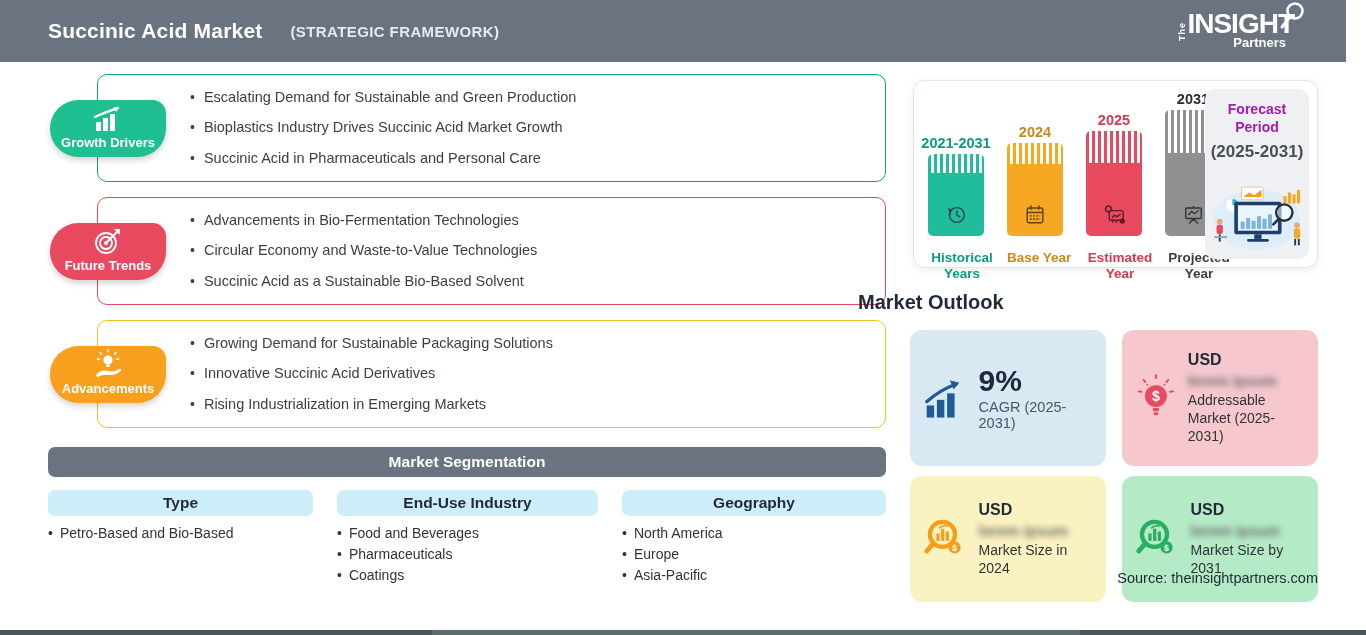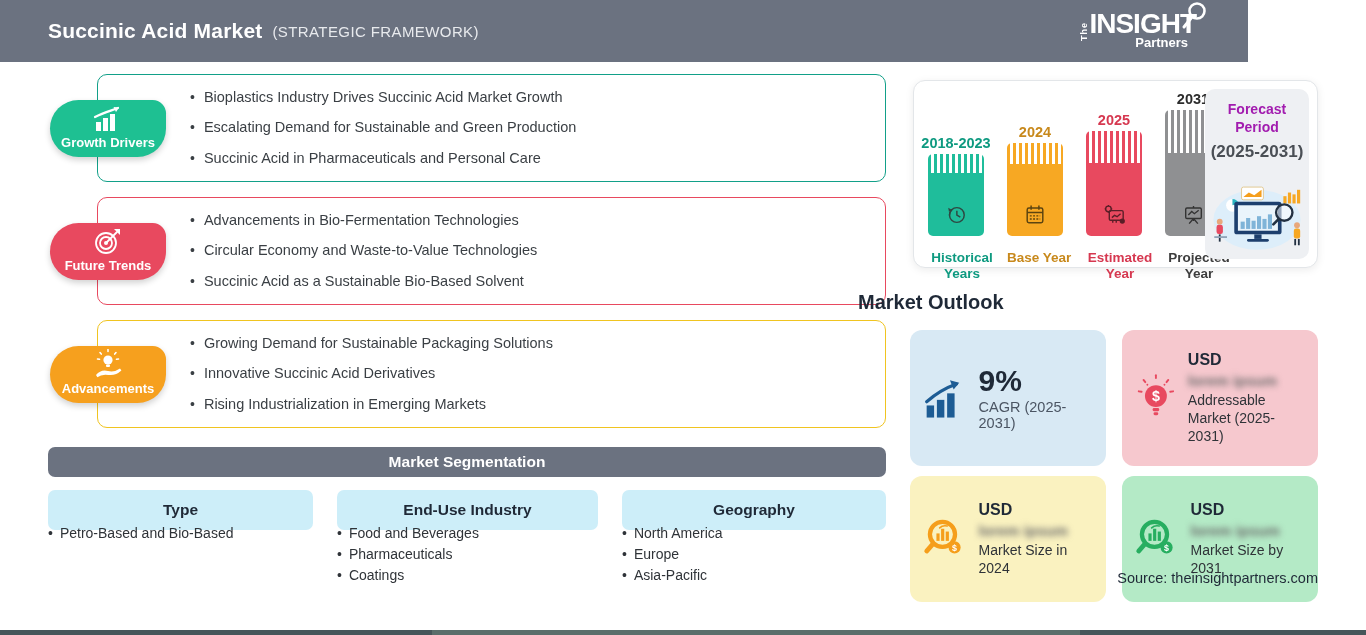--- a/index.html
+++ b/index.html
@@ -3,25 +3,25 @@
 <meta charset="utf-8">
 <style>
   * { margin:0; padding:0; box-sizing:border-box; }
   html,body { width:1366px; height:635px; }
   body {
     font-family:"Liberation Sans", sans-serif;
     background:#ffffff; color:#333; overflow:hidden; position:relative;
   }
   
   .header {
-    position:absolute; left:0; top:0; width:1248px; height:62px;
+    position:absolute; left:0; top:0; width:1346px; height:62px;
     background:#6b7280; display:flex; align-items:center; padding:0 44px 0 48px;
   }
   .header-title { color:#ffffff; font-size:21px; font-weight:bold; letter-spacing:.2px; }
-  .header-sub { color:#e8eaed; font-size:15px; font-weight:400; margin-left:10px; letter-spacing:.4px; }
+  .header-sub { color:#e8eaed; font-size:15px; font-weight:700; margin-left:28px; letter-spacing:.4px; }
   .logo { position:absolute; right:52px; top:10px; display:flex; color:#fff; align-items:flex-start; }
   .logo-the { writing-mode:vertical-rl; transform:rotate(180deg); font-size:9px; font-weight:bold; letter-spacing:1px; margin-top:6px; height:30px; text-align:center;}
   .logo-right { position:relative; }
   .logo-insight { font-size:28px; font-weight:bold; letter-spacing:-1px; line-height:1; display:block; }
   .logo-partners { font-size:13px; font-weight:bold; text-align:right; display:block; margin-top:-3px; padding-right:8px;}
   .logo-mag { position:absolute; right:-14px; top:-8px; }
   
   .fbox {
     position:absolute; left:97px; width:789px; height:108px;
     background:#fff; border-radius:10px; border:1.6px solid;
@@ -44,21 +44,21 @@
   .badge.g1 { top:223px; background:#e8495f; }
   .badge.g2 { top:346px; background:#f6a01e; }
   .badge svg { margin-bottom:2px; }
   
   .seg-bar {
     position:absolute; left:48px; top:447px; width:838px; height:30px;
     background:#6b7280; border-radius:7px; color:#fff; font-weight:bold; font-size:15.5px;
     display:flex; align-items:center; justify-content:center;
   }
   .seg-pill {
-    position:absolute; top:490px; height:40px; background:#cdeef9; border-radius:7px;
+    position:absolute; top:490px; height:26px; background:#cdeef9; border-radius:7px;
     display:flex; align-items:center; justify-content:center;
     font-weight:bold; font-size:15.5px; color:#1f2937;
   }
   .pill-0 { left:48px;  width:265px; }
   .pill-1 { left:337px; width:261px; }
   .pill-2 { left:622px; width:264px; }
   .seg-list { position:absolute; top:525px; display:flex; flex-direction:column; gap:5px; }
   .list-0 { left:48px; } .list-1 { left:337px; } .list-2 { left:622px; }
   .seg-item { display:flex; font-size:14px; color:#2f3338; }
   .seg-item::before { content:"•"; margin-right:7px; }
@@ -119,24 +119,24 @@
       <svg class="logo-mag" width="30" height="34" viewBox="0 0 30 34">
         <circle cx="17" cy="9" r="7.5" fill="none" stroke="#fff" stroke-width="2.6"></circle>
         <line x1="12" y1="15" x2="4" y2="25" stroke="#fff" stroke-width="3" stroke-linecap="round"></line>
       </svg>
     </span>
   </div>
 </div>
 
 <div class="fbox b0">
   <div class="bullet-row">
+      <span>Escalating Demand for Sustainable and Green Production</span>
+    </div>
+  <div class="bullet-row">
       <span>Bioplastics Industry Drives Succinic Acid Market Growth</span>
-    </div>
-  <div class="bullet-row">
-      <span>Escalating Demand for Sustainable and Green Production</span>
     </div>
   <div class="bullet-row">
       <span>Succinic Acid in Pharmaceuticals and Personal Care</span>
     </div>
 </div>
 <div class="badge g0">
   <svg width="36" height="27" viewBox="0 0 36 27">
     <rect x="6" y="16" width="5" height="9" fill="#fff"></rect>
     <rect x="13" y="12" width="5" height="13" fill="#fff"></rect>
     <rect x="20" y="8" width="5" height="17" fill="#fff"></rect>
@@ -233,21 +233,21 @@
   <div class="seg-item">
       <span>Asia-Pacific</span>
     </div>
 </div>
 
 <div class="chart-card">
   <div class="bars-wrap">
 
     <div class="bar-col bar-0">
       <div class="bar-stack">
-        <div class="year">2018-2023</div>
+        <div class="year">2021-2031</div>
         <div class="bar">
           <div class="cap"></div>
           <div class="bbody">
             <svg width="26" height="26" viewBox="0 0 30 30" fill="none" stroke="#2e4842" stroke-width="1.7">
               <circle cx="16" cy="15" r="8.5"></circle>
               <polyline points="16,10 16,15 20,17.5"></polyline>
               <path d="M7.5 15 a8.5 8.5 0 0 1 2.4 -5.8" stroke-linecap="round"></path>
               <path d="M6 6.5 L6.8 11 L11 9.5" fill="#2e4842" stroke="none"></path>
             </svg>
           </div>

